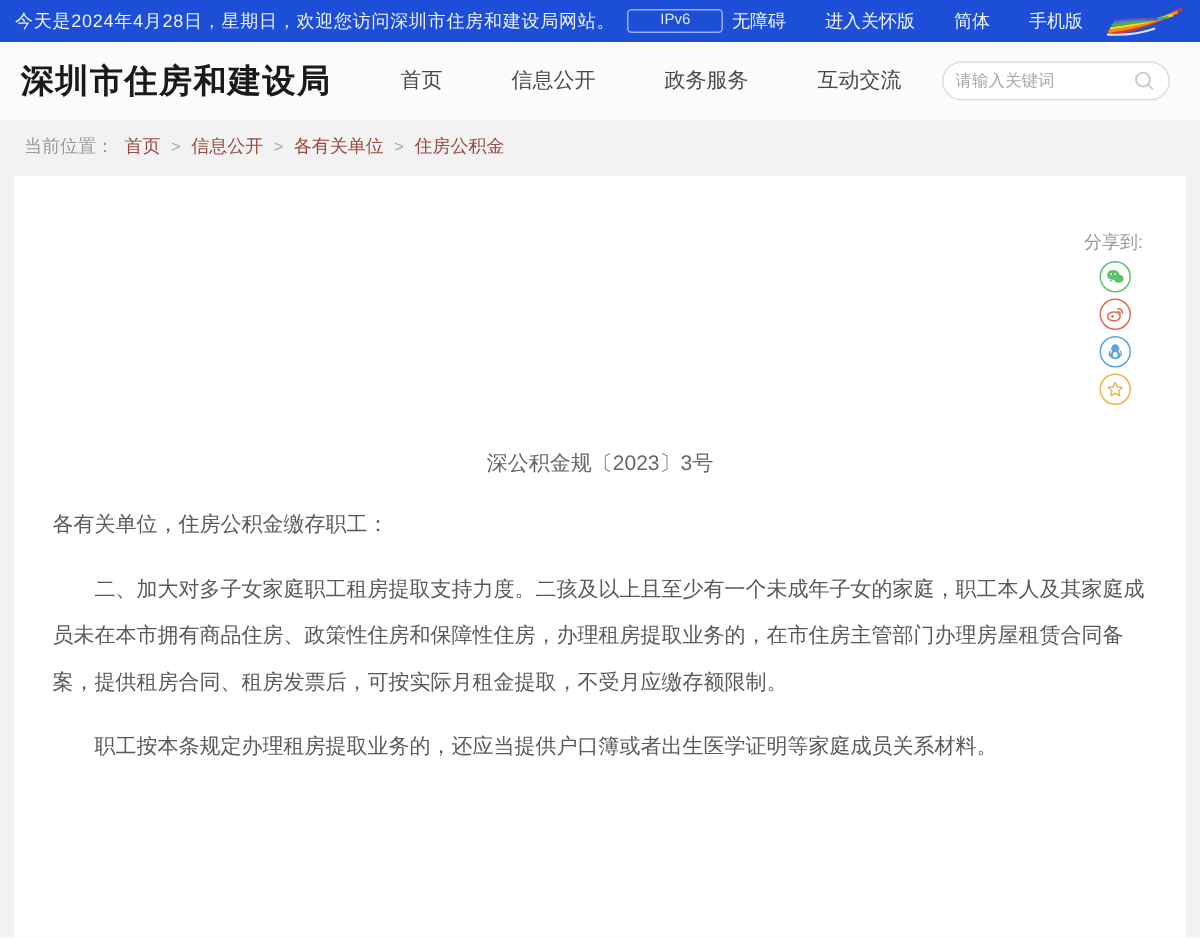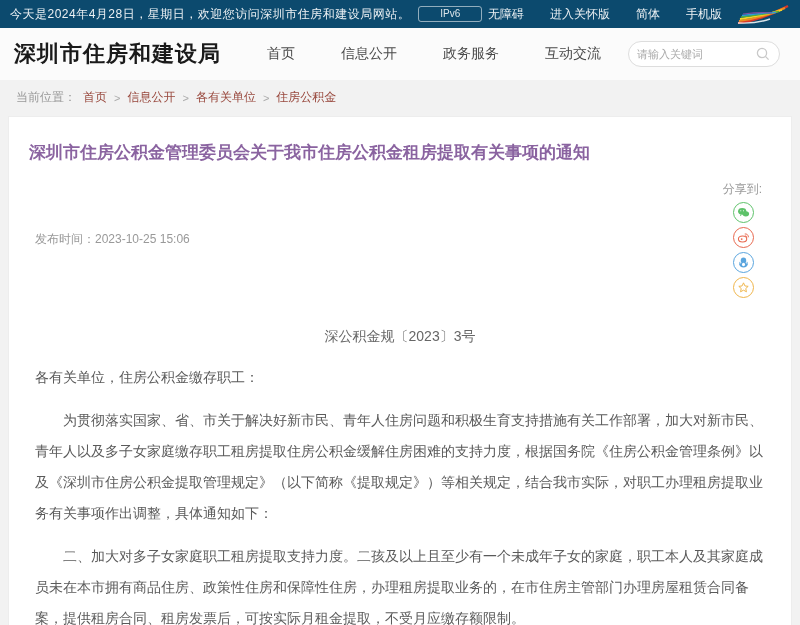--- a/index.html
+++ b/index.html
@@ -4,21 +4,21 @@
 <style>
   * { box-sizing: border-box; margin: 0; padding: 0; }
   html,body { width: 800px; height: 625px; overflow: hidden; }
   body {
     font-family: "Liberation Sans", "DejaVu Sans", sans-serif;
     background: #f2f2f2;
     color: #333;
   }
   
   .topbar {
-    height: 28px; background: #0c4a6e;
+    height: 28px; background: #1d4ed8;
     display: flex; align-items: center;
     padding: 0 10px; font-size: 12px;
     color: rgba(255,255,255,.92);
   }
   .topbar .welcome { letter-spacing: .5px; }
   .ipv6-badge {
     margin-left: 8px; padding: 0 21px; font-size: 10px; line-height: 14px;
     border: 1px solid rgba(255,255,255,.55); border-radius: 3px;
     color: rgba(255,255,255,.85); cursor: pointer;
   }
@@ -138,26 +138,22 @@
   <span class="sep">&gt;</span>
   <a class="crumb">信息公开</a>
   <span class="sep">&gt;</span>
   <a class="crumb">各有关单位</a>
   <span class="sep">&gt;</span>
   <a class="crumb">住房公积金</a>
 </div>
 
 <div class="card">
 
-  <h1 class="article-title">深圳市住房公积金管理委员会关于我市住房公积金租房提取有关事项的通知</h1>
 
   <div class="meta-row">
-    <span class="meta-item">
-      <span>发布时间：</span><span class="val">2023-10-25 15:06</span>
-    </span>
     <span class="share-area">
       <span class="share-label">分享到:</span>
       <span class="share-icon wechat">
         <svg width="13" height="13" viewBox="0 0 20 20">
           <ellipse cx="8" cy="8.2" rx="6.4" ry="5.2" fill="#5ec26a"></ellipse>
           <path d="M5 13 L4.4 15.6 L7.2 14" fill="#5ec26a"></path>
           <ellipse cx="13.6" cy="12" rx="5" ry="4.1" fill="#5ec26a"></ellipse>
           <circle cx="5.8" cy="7.3" r=".9" fill="#fff"></circle>
           <circle cx="10" cy="7.3" r=".9" fill="#fff"></circle>
         </svg>
@@ -184,19 +180,18 @@
           <path d="M10 2.8 L12.2 7.6 L17.2 8.2 L13.5 11.6 L14.5 16.6 L10 14.1 L5.5 16.6 L6.5 11.6 L2.8 8.2 L7.8 7.6 Z" fill="none" stroke="#efb54b" stroke-width="1.5" stroke-linejoin="round"></path>
         </svg>
       </span>
     </span>
   </div>
 
   <div class="doc-number">深公积金规〔2023〕3号</div>
 
   <div class="article-body">
     <p>各有关单位，住房公积金缴存职工：</p>
-    <p class="indent">为贯彻落实国家、省、市关于解决好新市民、青年人住房问题和积极生育支持措施有关工作部署，加大对新市民、青年人以及多子女家庭缴存职工租房提取住房公积金缓解住房困难的支持力度，根据国务院《住房公积金管理条例》以及《深圳市住房公积金提取管理规定》（以下简称《提取规定》）等相关规定，结合我市实际，对职工办理租房提取业务有关事项作出调整，具体通知如下：</p>
     <p class="indent">二、加大对多子女家庭职工租房提取支持力度。二孩及以上且至少有一个未成年子女的家庭，职工本人及其家庭成员未在本市拥有商品住房、政策性住房和保障性住房，办理租房提取业务的，在市住房主管部门办理房屋租赁合同备案，提供租房合同、租房发票后，可按实际月租金提取，不受月应缴存额限制。</p>
     <p class="indent">职工按本条规定办理租房提取业务的，还应当提供户口簿或者出生医学证明等家庭成员关系材料。</p>
 
   </div>
 
 </div>
 
 </body></html>

